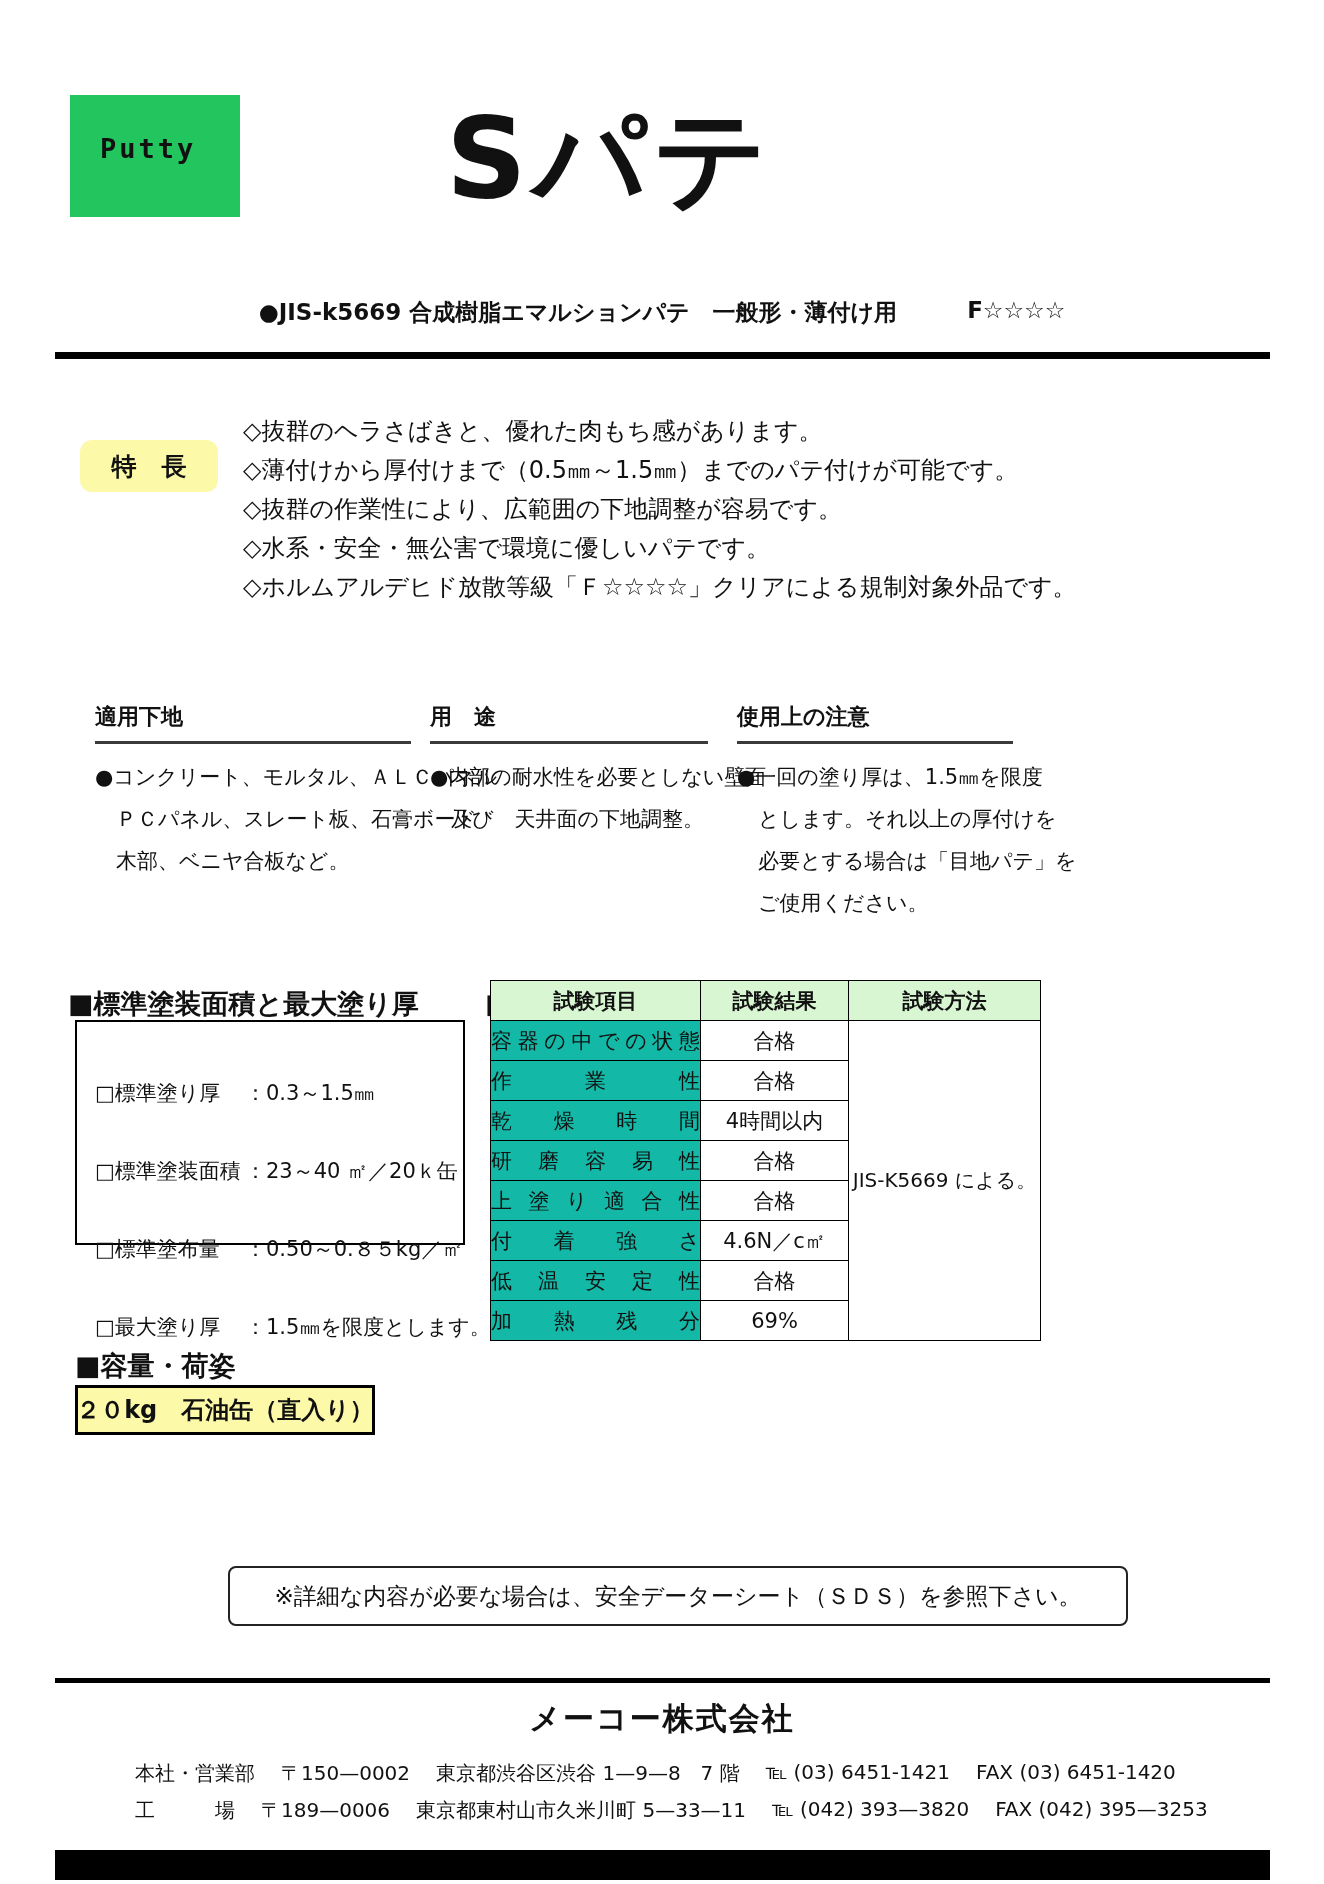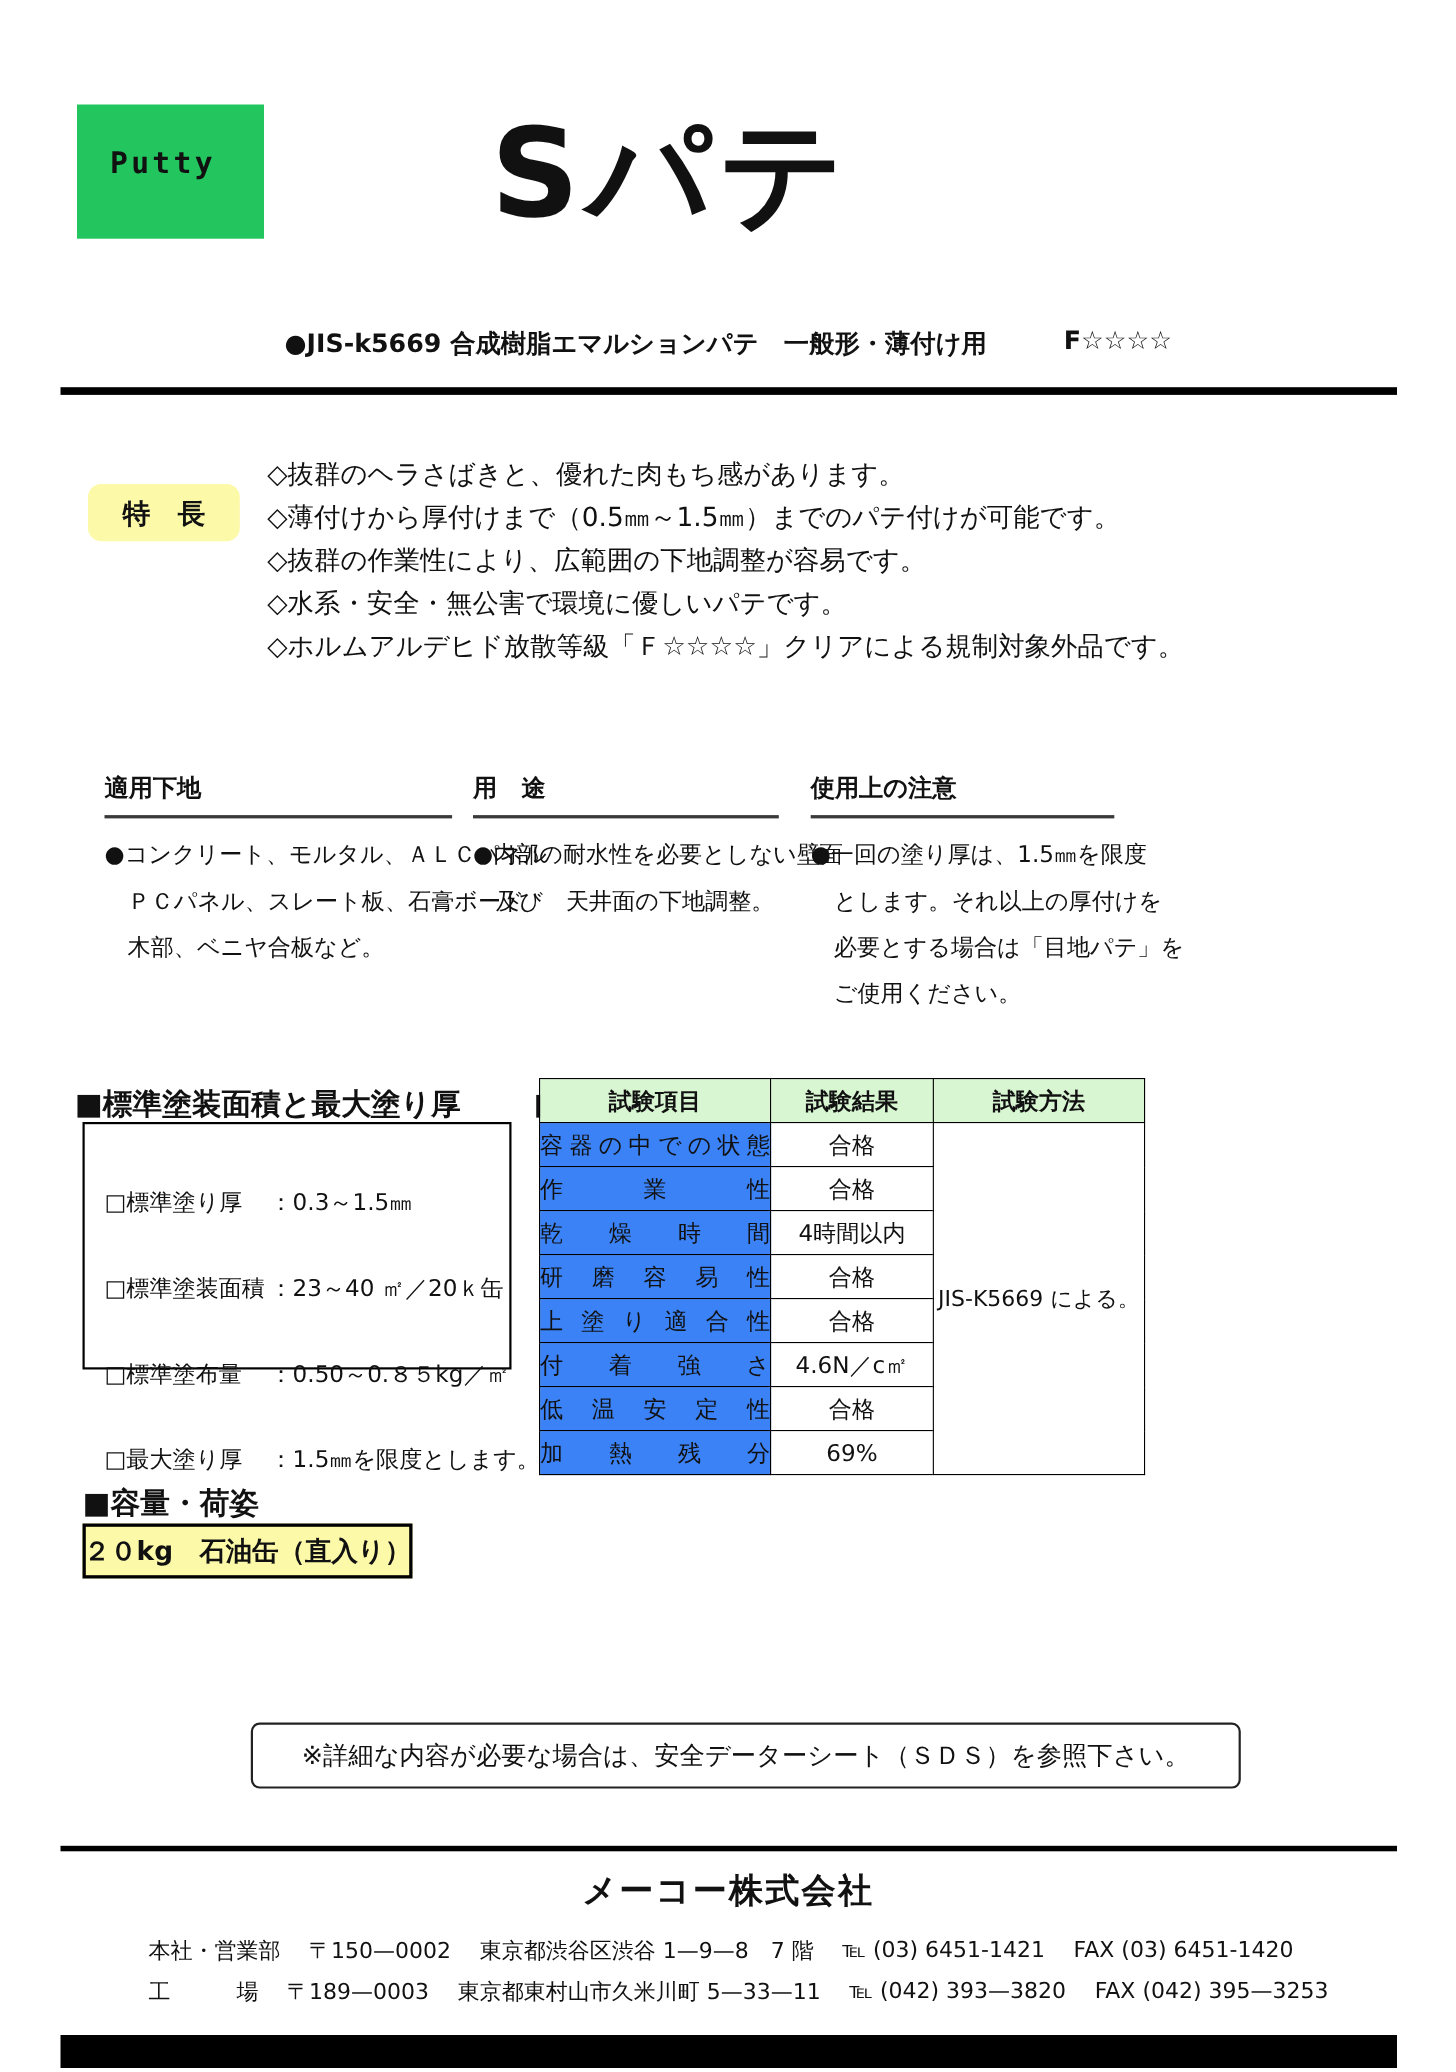--- a/index.html
+++ b/index.html
@@ -87,21 +87,21 @@
     position: absolute; left: 490px; top: 980px;
     border-collapse: collapse; table-layout: fixed;
     font-size: 21px;
   }
   table.perf th, table.perf td {
     border: 1.8px solid #000;
     height: 40px; padding: 0;
   }
   table.perf th { background: #D9F6D3; font-weight: 600; text-align: center; }
   td.item-cell {
-    background: #3b82f6; width: 210px;
+    background: #14b8a6; width: 210px;
     text-align: justify; text-align-last: justify;
     padding: 0 16px;
   }
   td.result-cell { width: 148px; text-align: center; }
   td.method-cell { width: 192px; text-align: center; font-size: 20px; }
 
   
   .pack-heading {
     position: absolute; left: 75px; top: 1348px;
     font-size: 27px; font-weight: bold;
@@ -264,21 +264,21 @@
 
   <div class="office-line office-1">
     <span>本社・営業部</span>
     <span>〒150—0002</span>
     <span>東京都渋谷区渋谷 1—9—8　7 階</span>
     <span>℡ (03) 6451-1421</span>
     <span>FAX (03) 6451-1420</span>
   </div>
   <div class="office-line office-2">
     <span>工　　　場</span>
-    <span>〒189—0003</span>
+    <span>〒189—0006</span>
     <span>東京都東村山市久米川町 5—33—11</span>
     <span>℡ (042) 393—3820</span>
     <span>FAX (042) 395—3253</span>
   </div>
 
   <div class="bottom-bar"></div>
 
 </div>
 
 </body></html>

